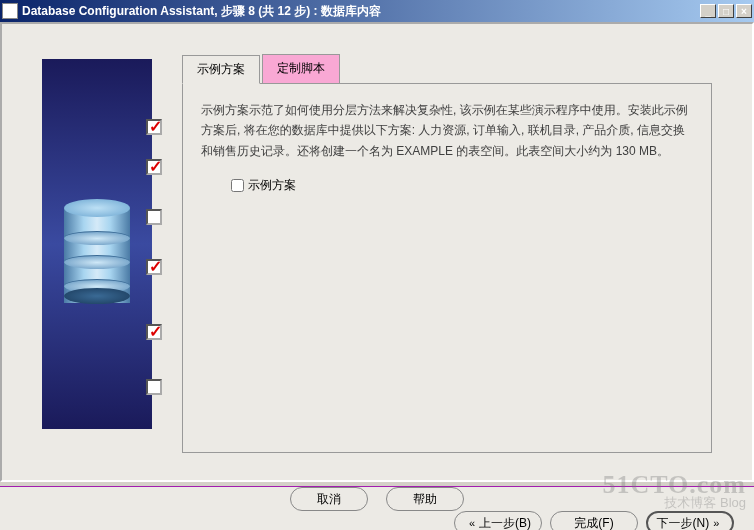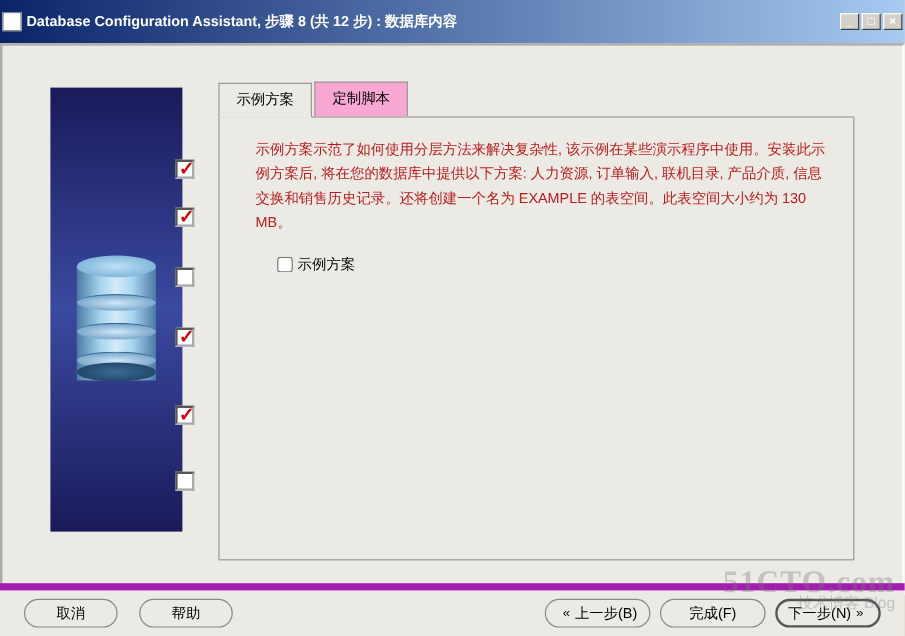--- a/index.html
+++ b/index.html
@@ -6,21 +6,21 @@
     body {
       font-family: "Microsoft YaHei", SimSun, Arial, sans-serif;
       font-size: 12px;
       background: #d4d0c8;
       width: 754px;
       height: 530px;
       overflow: hidden;
       position: relative;
     }
     .titlebar {
-      height: 36px;
+      height: 22px;
       background: linear-gradient(to right, #0a246a, #a6caf0);
       color: #fff;
       display: flex;
       align-items: center;
       padding: 0 2px;
       font-weight: bold;
     }
     .titlebar .title-icon {
       width: 16px; height: 16px;
       background: #fff;
@@ -135,41 +135,41 @@
       border: 1px solid #999;
       background: #eceae5;
       padding: 16px 18px;
       height: 370px;
       position: relative;
       top: 0px;
     }
     .desc-text {
       font-size: 12px;
       line-height: 1.7;
-      color: #b91c1c;
+      color: #404040;
       margin-bottom: 12px;
-      margin-left: 12px;
     }
     .checkbox-row {
       display: flex;
       align-items: center;
       gap: 4px;
       margin-left: 30px;
       margin-top: 16px;
     }
     .checkbox-row input { width: 13px; height: 13px; }
     .button-bar {
       position: absolute;
       bottom: 0; left: 0; right: 0;
       height: 44px;
       background: #eceae5;
-      border-top: 6px solid #a21caf;
+      border-top: 1px solid #a21caf;
       display: flex;
       align-items: center;
       padding: 0 20px;
+      flex-direction: column;
     }
     .btn {
       height: 24px;
       padding: 0 8px;
       min-width: 78px;
       background: #eceae5;
       border: 1px solid #888;
       border-radius: 12px;
       cursor: pointer;
       font-size: 12px;

